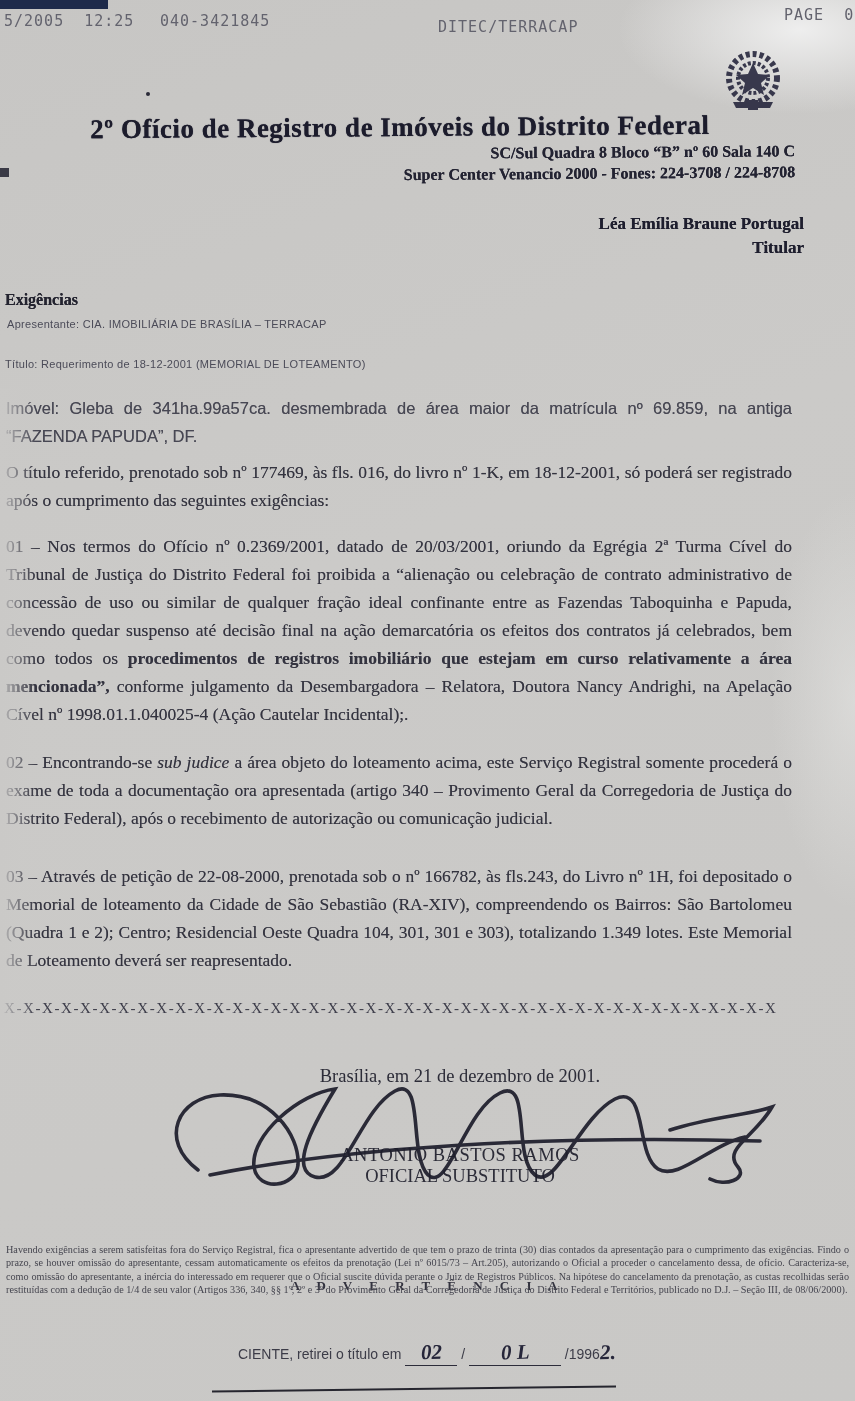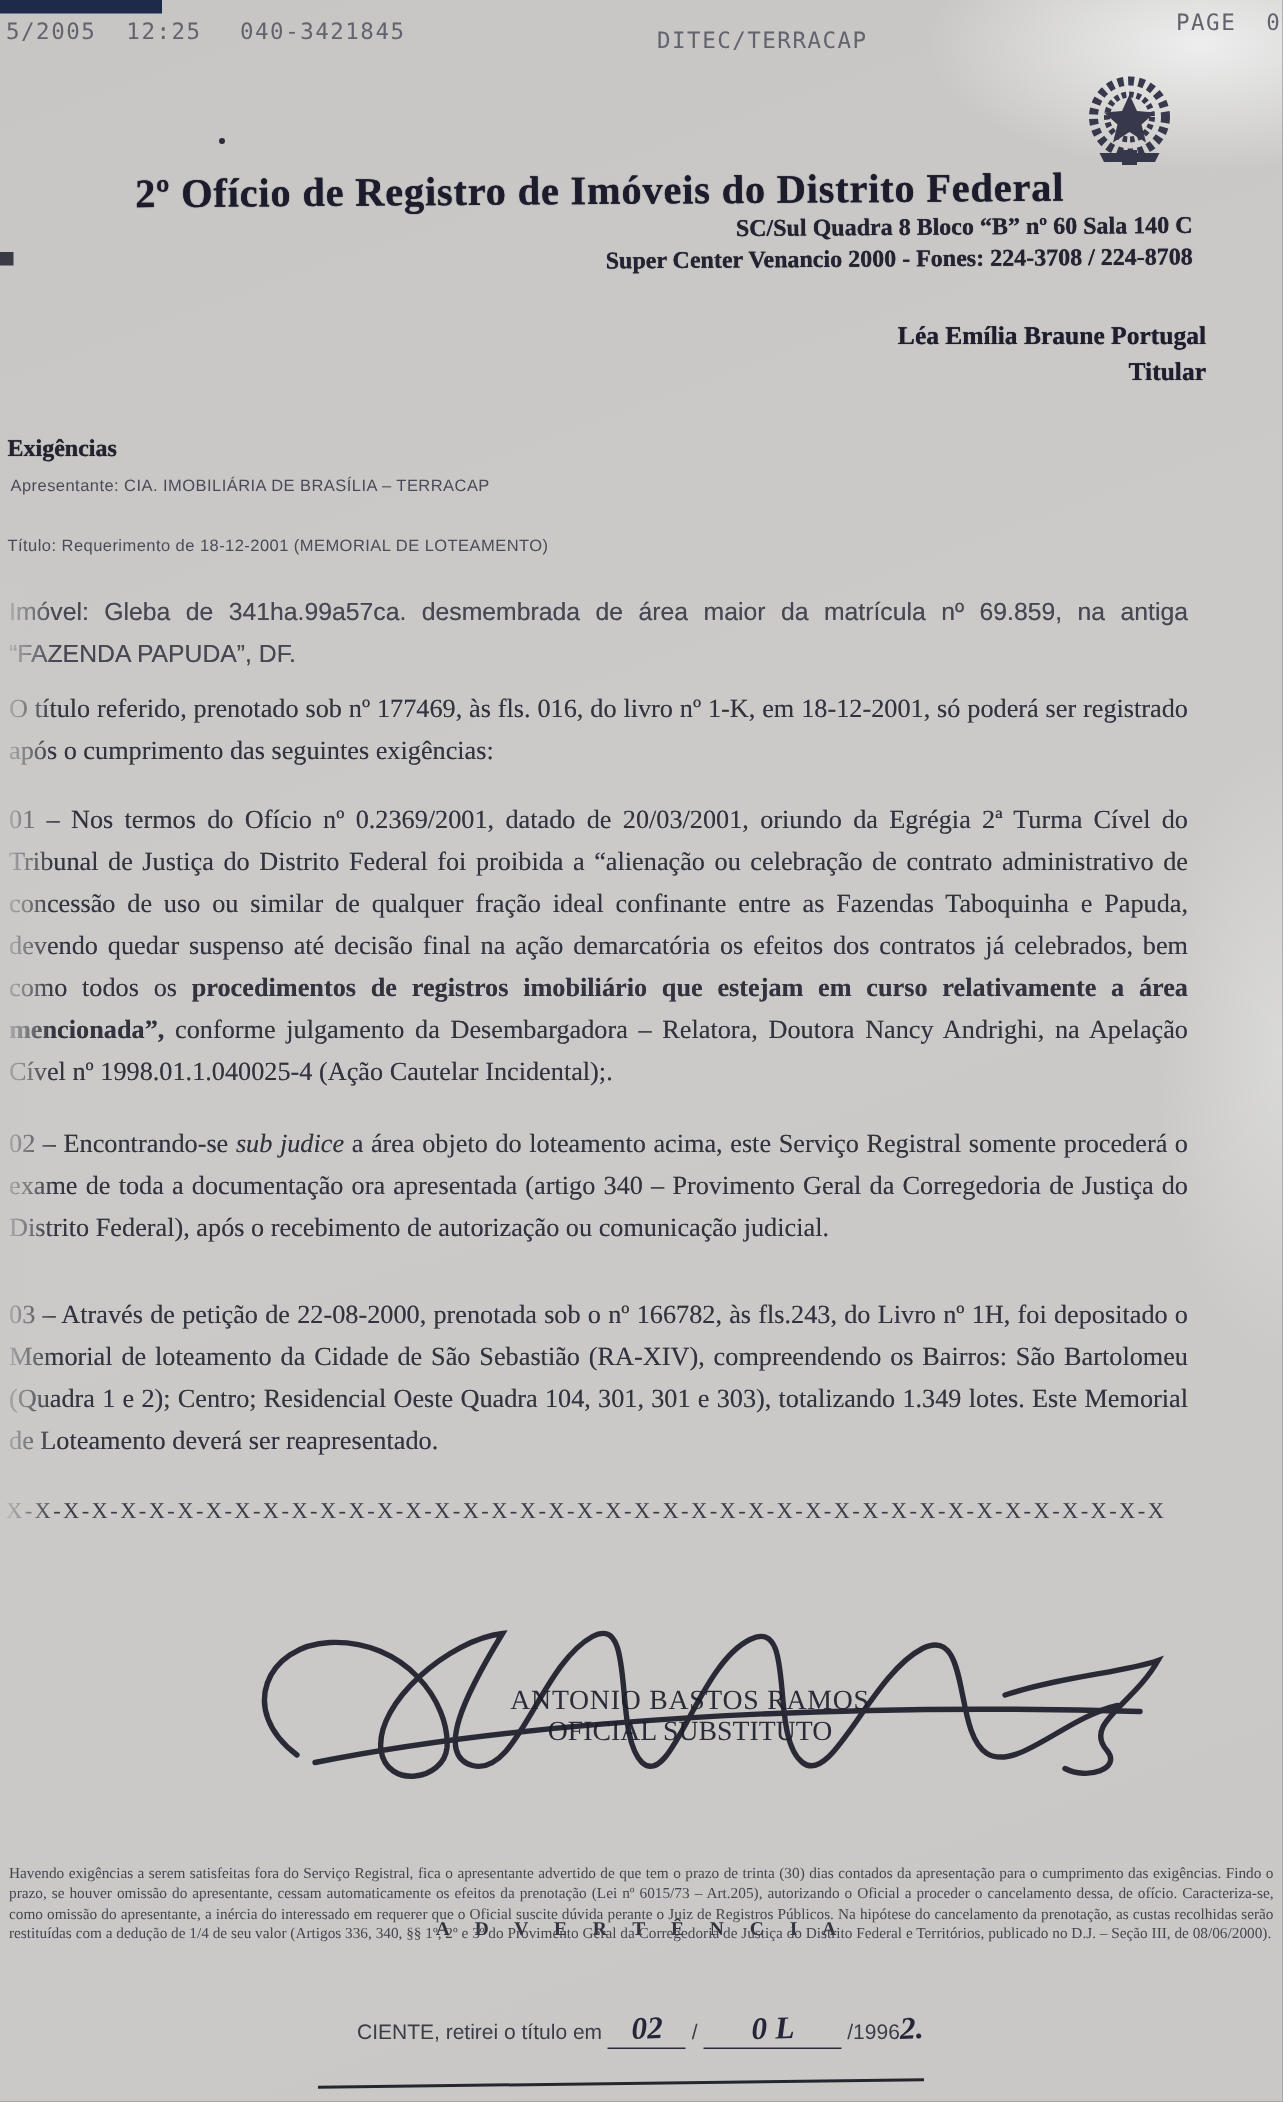--- a/index.html
+++ b/index.html
@@ -94,20 +94,21 @@
 
   <div class="abs para" style="top:748px;"><span>02 –  Encontrando-se </span><span class="i">sub judice</span><span> a área objeto do loteamento acima,  este Serviço Registral somente procederá o exame de toda a documentação ora apresentada (artigo 340 – Provimento Geral da Corregedoria de Justiça do Distrito Federal), após o recebimento de autorização ou comunicação judicial.</span></div>
 
   <div class="abs para" style="top:862px;">03 – Através de petição de 22-08-2000, prenotada sob o nº 166782,  às fls.243, do Livro nº 1H, foi depositado o Memorial de loteamento da Cidade de São Sebastião (RA-XIV), compreendendo os Bairros: São Bartolomeu (Quadra 1 e 2); Centro; Residencial Oeste Quadra 104, 301, 301 e 303), totalizando 1.349 lotes. Este Memorial de Loteamento deverá ser reapresentado.</div>
 
   <div class="abs xline" style="top:1000px;">X-X-X-X-X-X-X-X-X-X-X-X-X-X-X-X-X-X-X-X-X-X-X-X-X-X-X-X-X-X-X-X-X-X-X-X-X-X-X-X-X</div>
 
   <div class="abs left-fade"></div>
 
   <div class="abs closing">
+    <div>Brasília, em  21 de dezembro de 2001.</div>
     <div style="height:58px;"></div>
     <div class="name">ANTONIO BASTOS RAMOS</div>
     <div>OFICIAL SUBSTITUTO</div>
   </div>
 
   <svg class="abs sig-svg" width="660" height="130" viewBox="0 0 660 130">
     <g fill="none" stroke="#1d1d2b" stroke-width="3.6" stroke-linecap="round" opacity="0.92">
       <path d="M48 95 C8 65 28 22 70 20 C120 18 150 60 148 90 C146 112 108 118 104 92 C100 60 150 18 185 14 C160 55 140 95 165 102 C195 110 210 35 245 16 C275 0 258 80 278 100 C298 118 315 35 350 18 C382 2 362 82 385 100 C405 116 430 42 465 24 C498 8 485 80 508 94 C528 106 560 70 595 62"></path>
       <path d="M520 55 C560 42 600 40 622 32 C605 62 572 74 588 92 C598 104 575 112 560 104"></path>
       <path d="M60 100 C200 72 400 60 610 66"></path>

